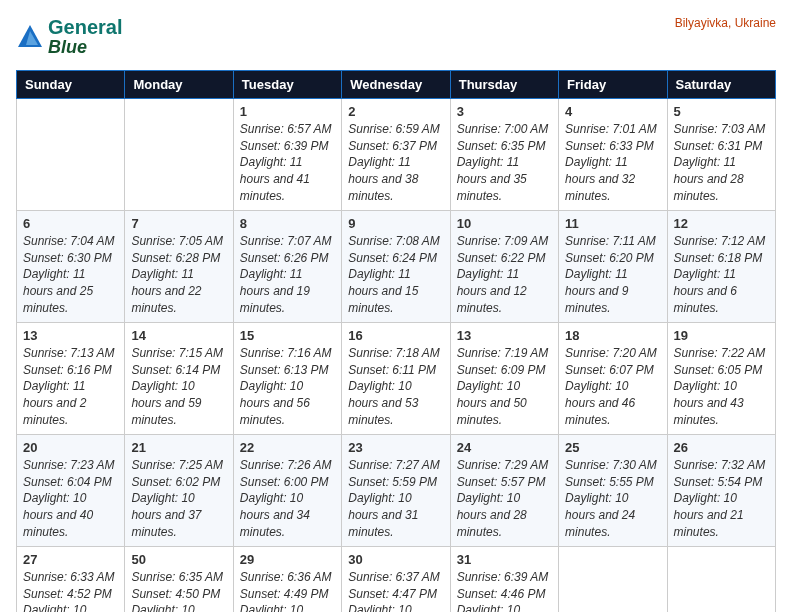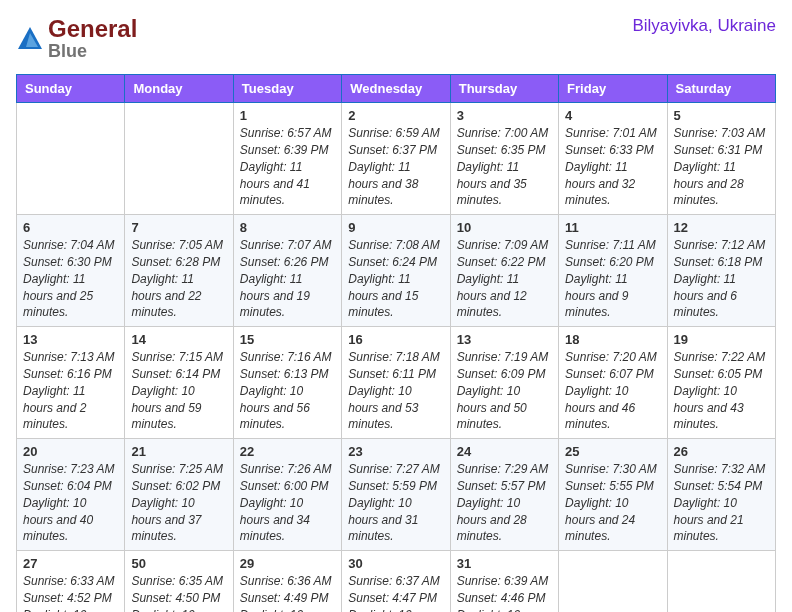--- a/index.html
+++ b/index.html
@@ -20,51 +20,52 @@
       display: flex;
       align-items: center;
       gap: 4px;
     }
     .logo-text {
       display: flex;
       flex-direction: column;
       line-height: 1.1;
     }
     .logo-general {
-      font-size: 24px;
-      font-weight: bold;
-      color: #7f1d1d;
+      font-size: 20px;
+      font-weight: bold;
+      color: #0f766e;
     }
     .logo-blue {
       font-size: 18px;
       font-weight: bold;
-      color: #737373;
+      color: #14532d;
+      font-style: italic;
     }
     .logo-icon {
       width: 28px;
       height: 28px;
     }
     .title-block {
       text-align: right;
     }
     .title-month {
       font-size: 36px;
       font-weight: 300;
       color: #333;
     }
     .title-location {
-      font-size: 17px;
-      color: #6d28d9;
+      font-size: 12px;
+      color: #c2410c;
     }
     .calendar {
       width: 100%;
       border-collapse: collapse;
     }
     .calendar th {
-      background: #8b5cf6;
+      background: #0f172a;
       color: #fff;
       text-align: left;
       padding: 6px 8px;
       font-size: 13px;
       font-weight: bold;
       border: 1px solid #1a6fc4;
     }
     .calendar td {
       vertical-align: top;
       border: 1px solid #ccc;

